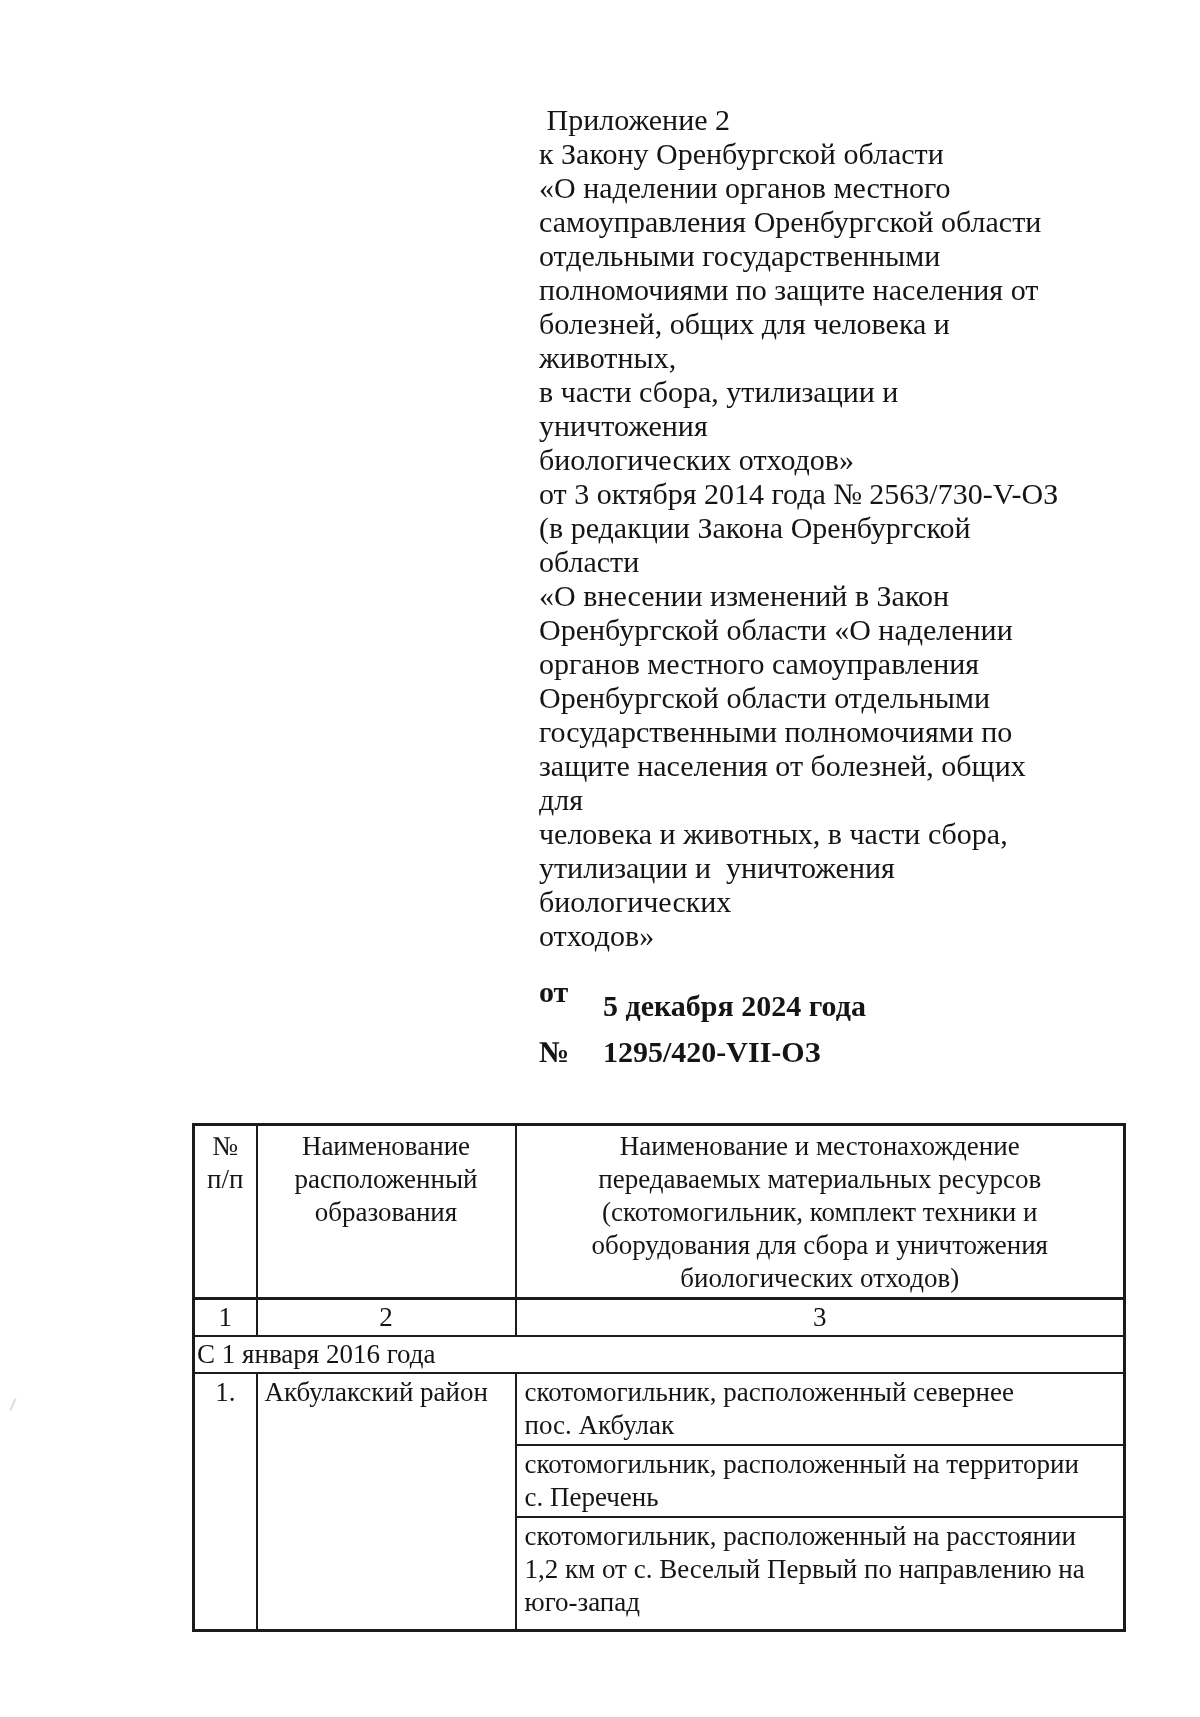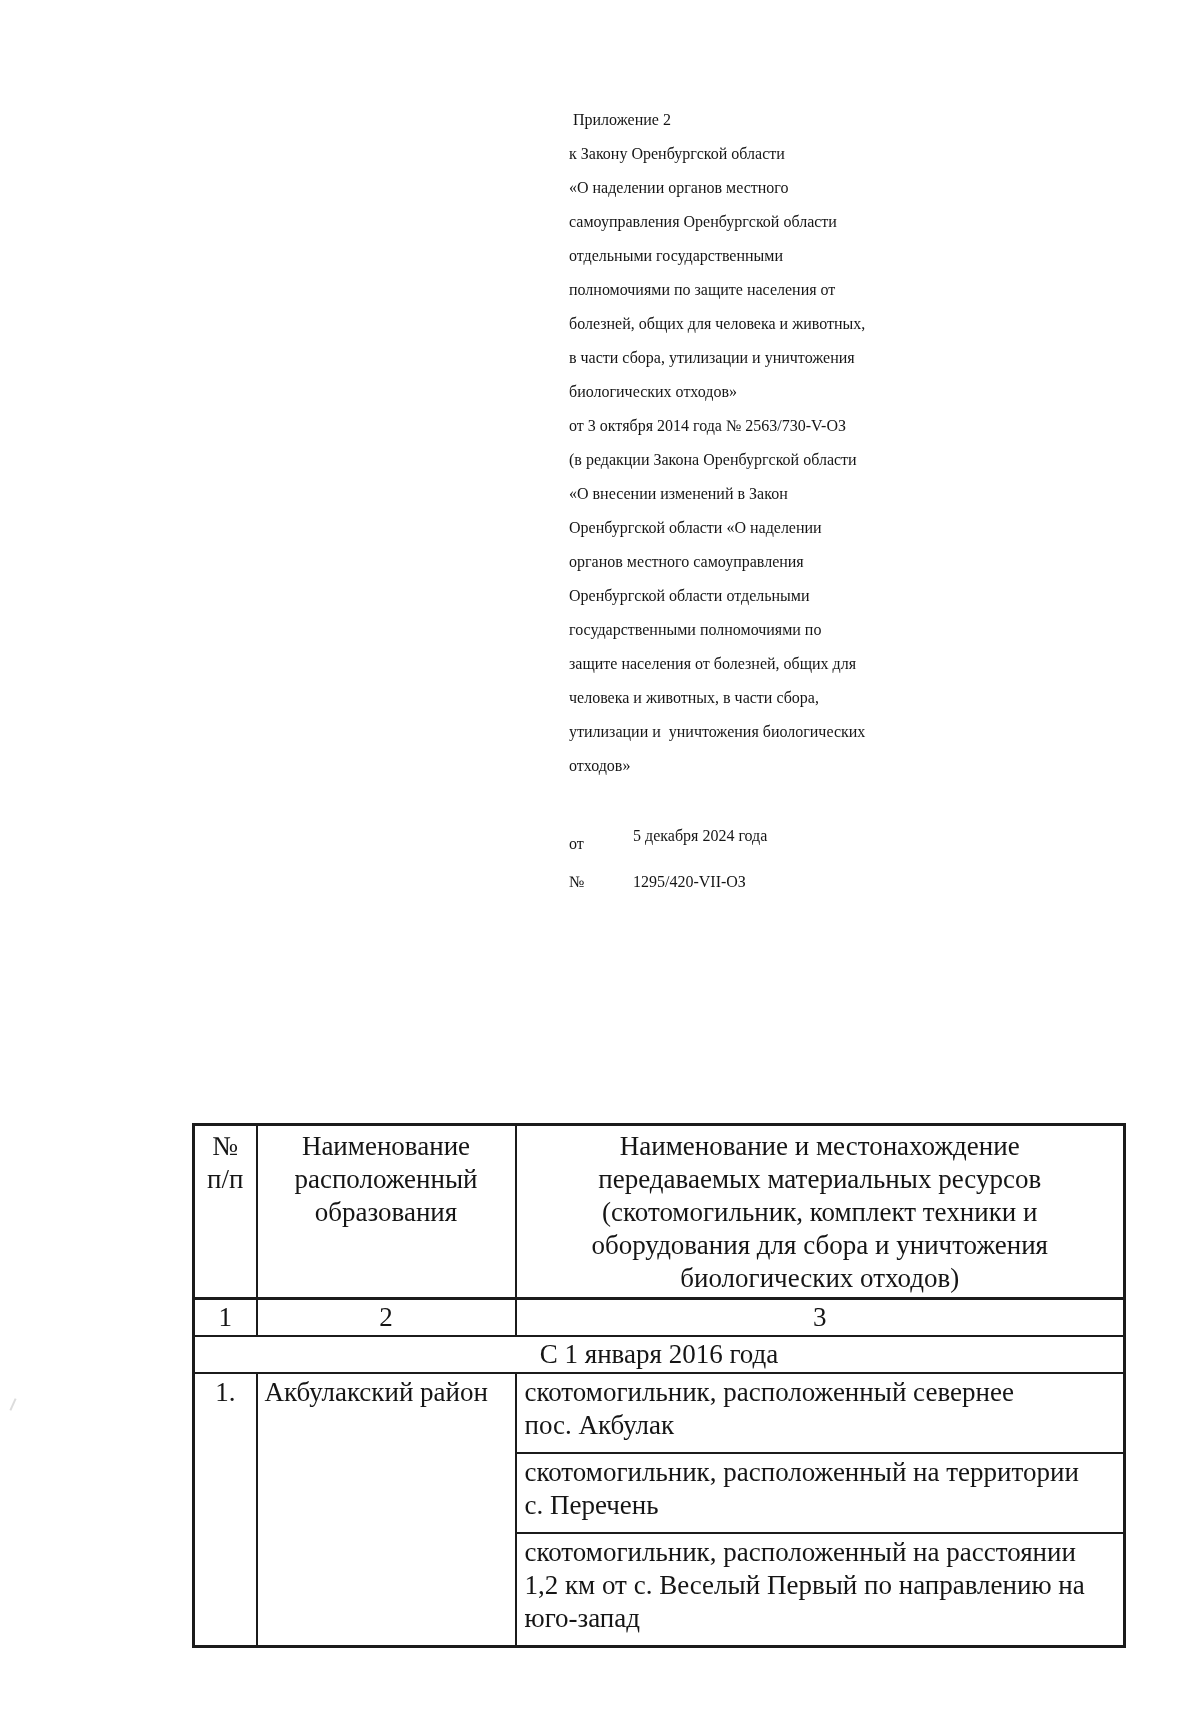--- a/index.html
+++ b/index.html
@@ -17,32 +17,33 @@
   }
   .page {
     position: absolute;
     inset: 0;
     background: #ffffff;
   }
 
   
   .appendix {
     position: absolute;
-    left: 569px;
+    left: 539px;
     top: 103px;
     width: 520px;
-    font-size: 16px;
+    font-size: 30px;
     line-height: 34px;
   }
   .appendix-lines {
     white-space: pre-wrap;
   }
   .ref-row {
     display: flex;
-    align-items: flex-end;
+    align-items: center;
+    font-weight: bold;
   }
   .ref-row.number-row {
     margin-top: 4px;
   }
   .ref-label {
     width: 64px;
     flex: 0 0 64px;
   }
   .ref-value.raised {
     position: relative;
@@ -100,33 +101,33 @@
     padding: 2px 2px 2px 7px;
   }
   tr.colnum-row td {
     text-align: center;
     height: 31px;
     line-height: 31px;
     padding: 2px;
     vertical-align: middle;
   }
   tr.section-row td {
-    text-align: center;
+    text-align: left;
     height: 31px;
     line-height: 31px;
     padding: 2px;
     vertical-align: middle;
   }
   td.res-col {
     padding: 0;
     vertical-align: top;
   }
   .sub-cell {
     border-bottom: 2px solid #1b1b1b;
-    padding: 2px 6px 10px 8px;
+    padding: 2px 6px 2px 8px;
     min-height: 64px;
     white-space: pre-line;
   }
   .sub-cell.last {
     border-bottom: none;
     min-height: 99px;
     padding-bottom: 10px;
   }
 
   

